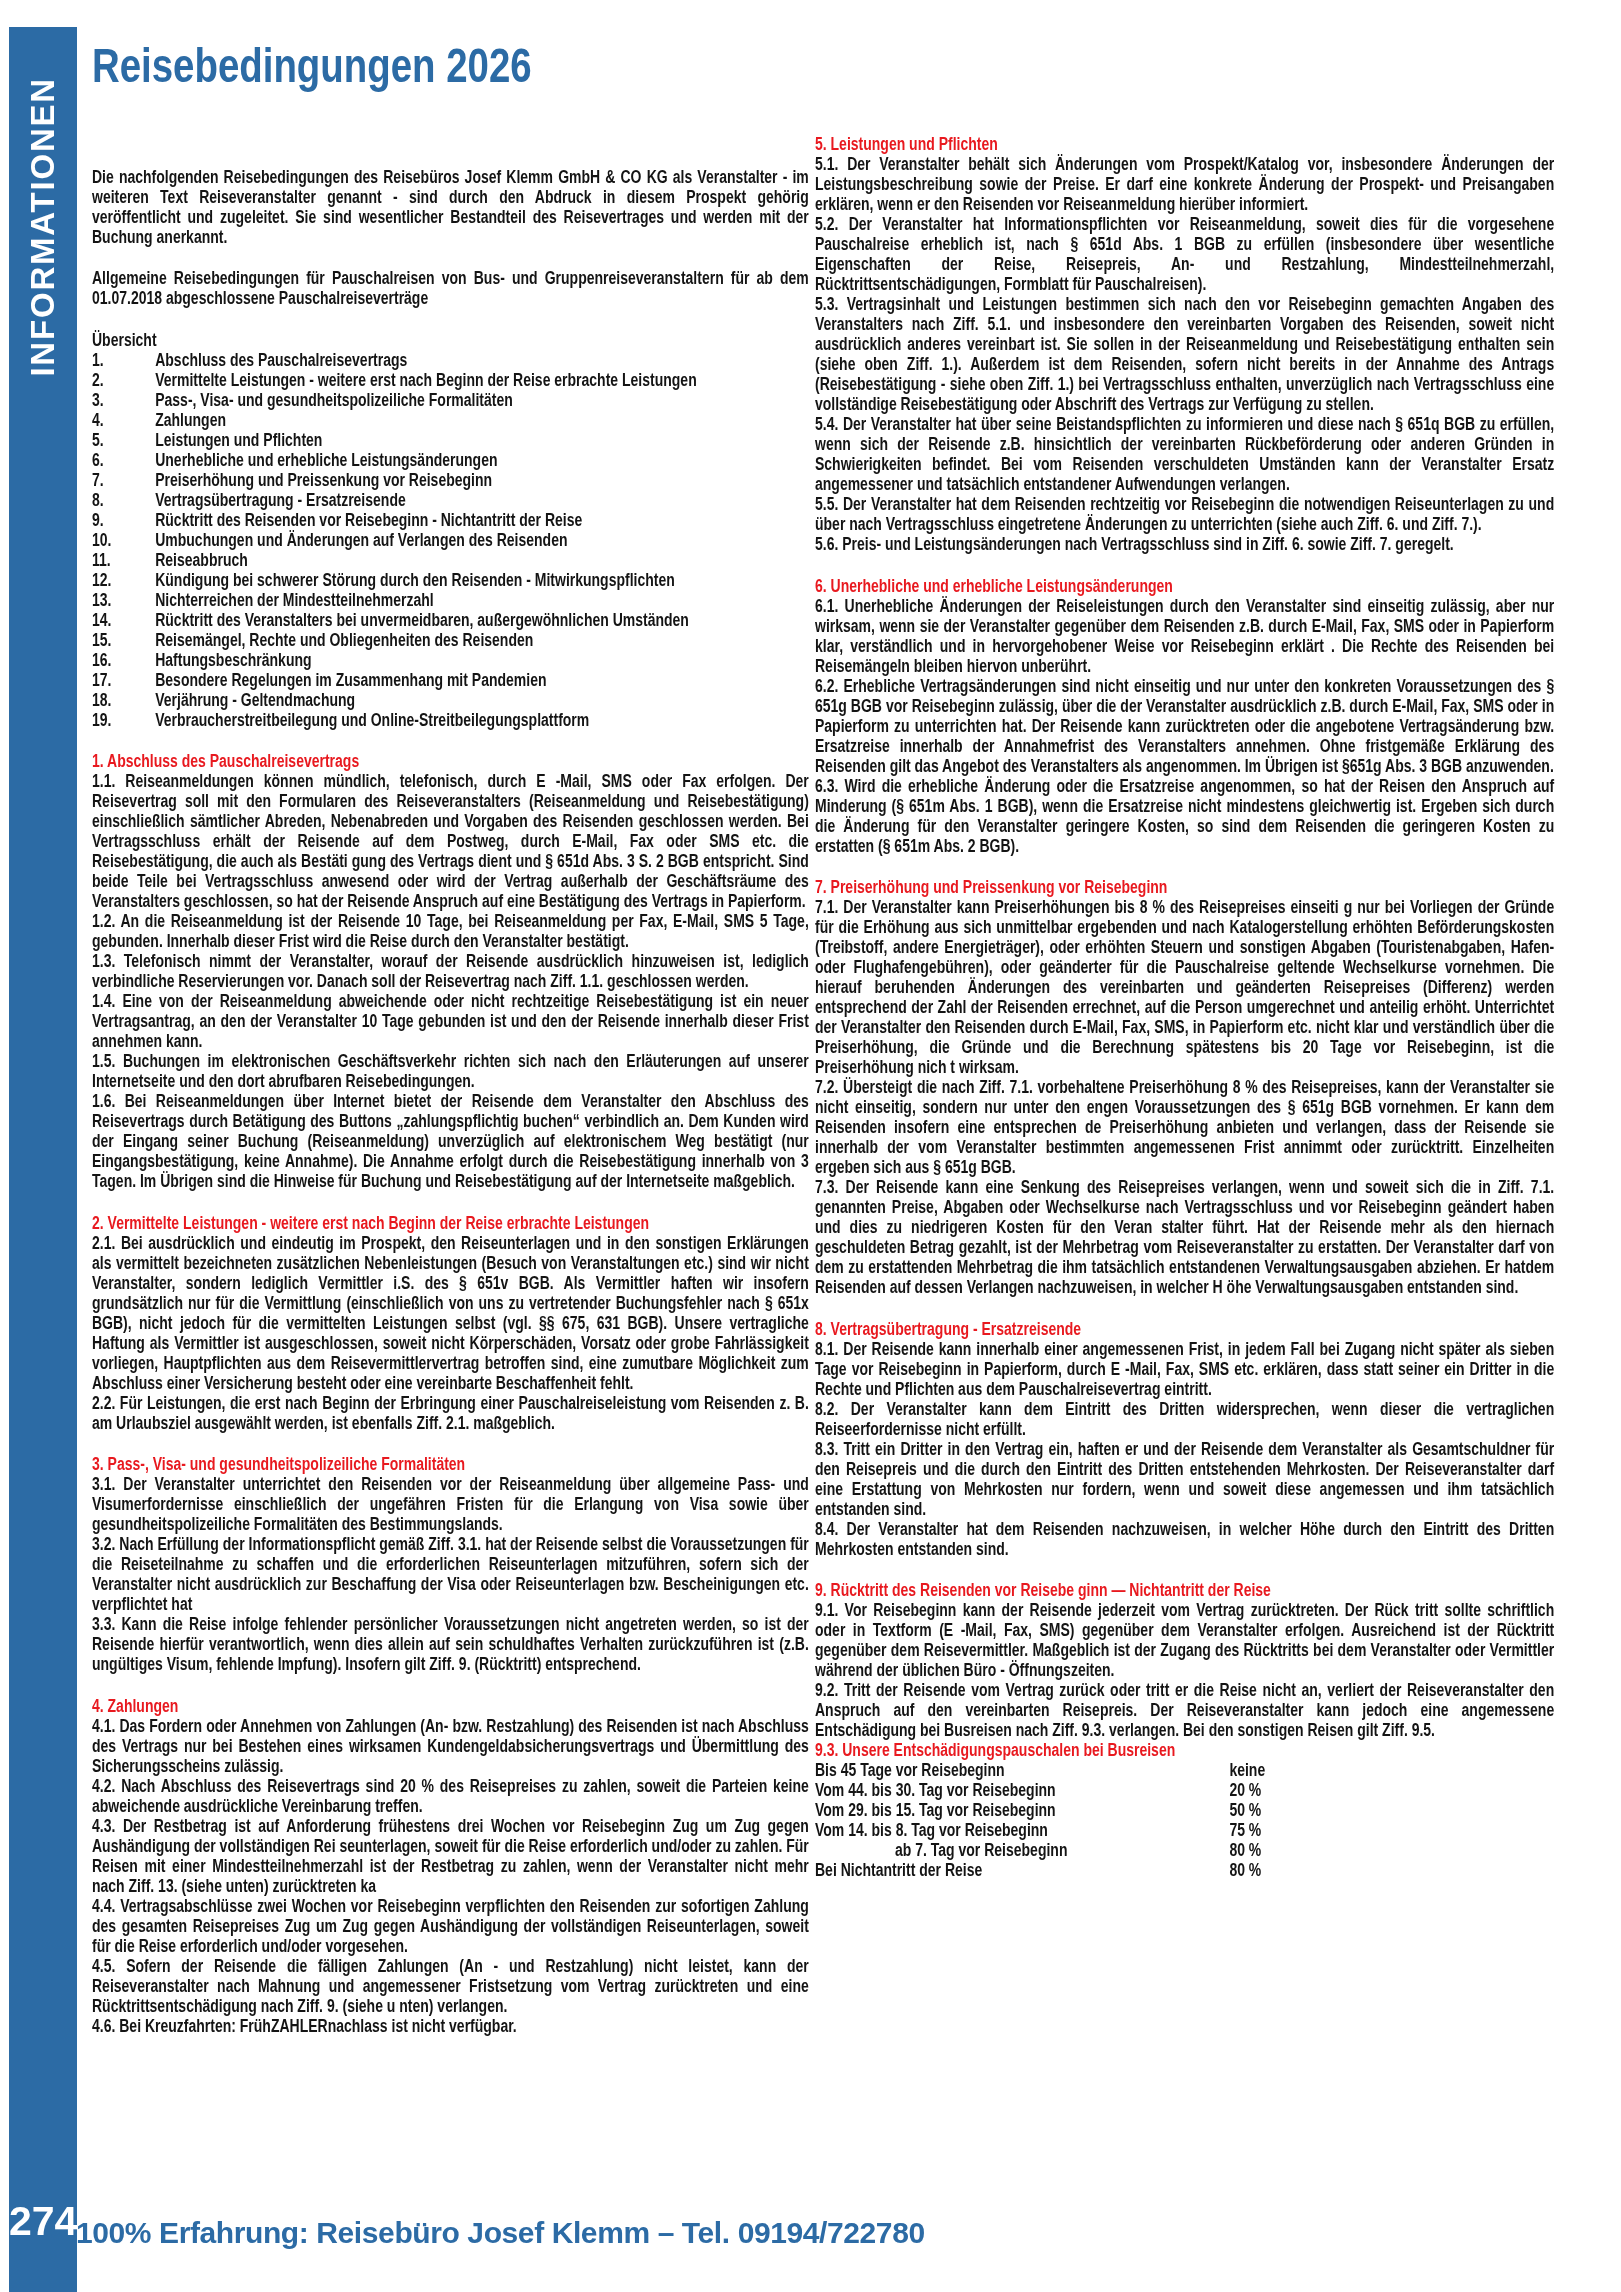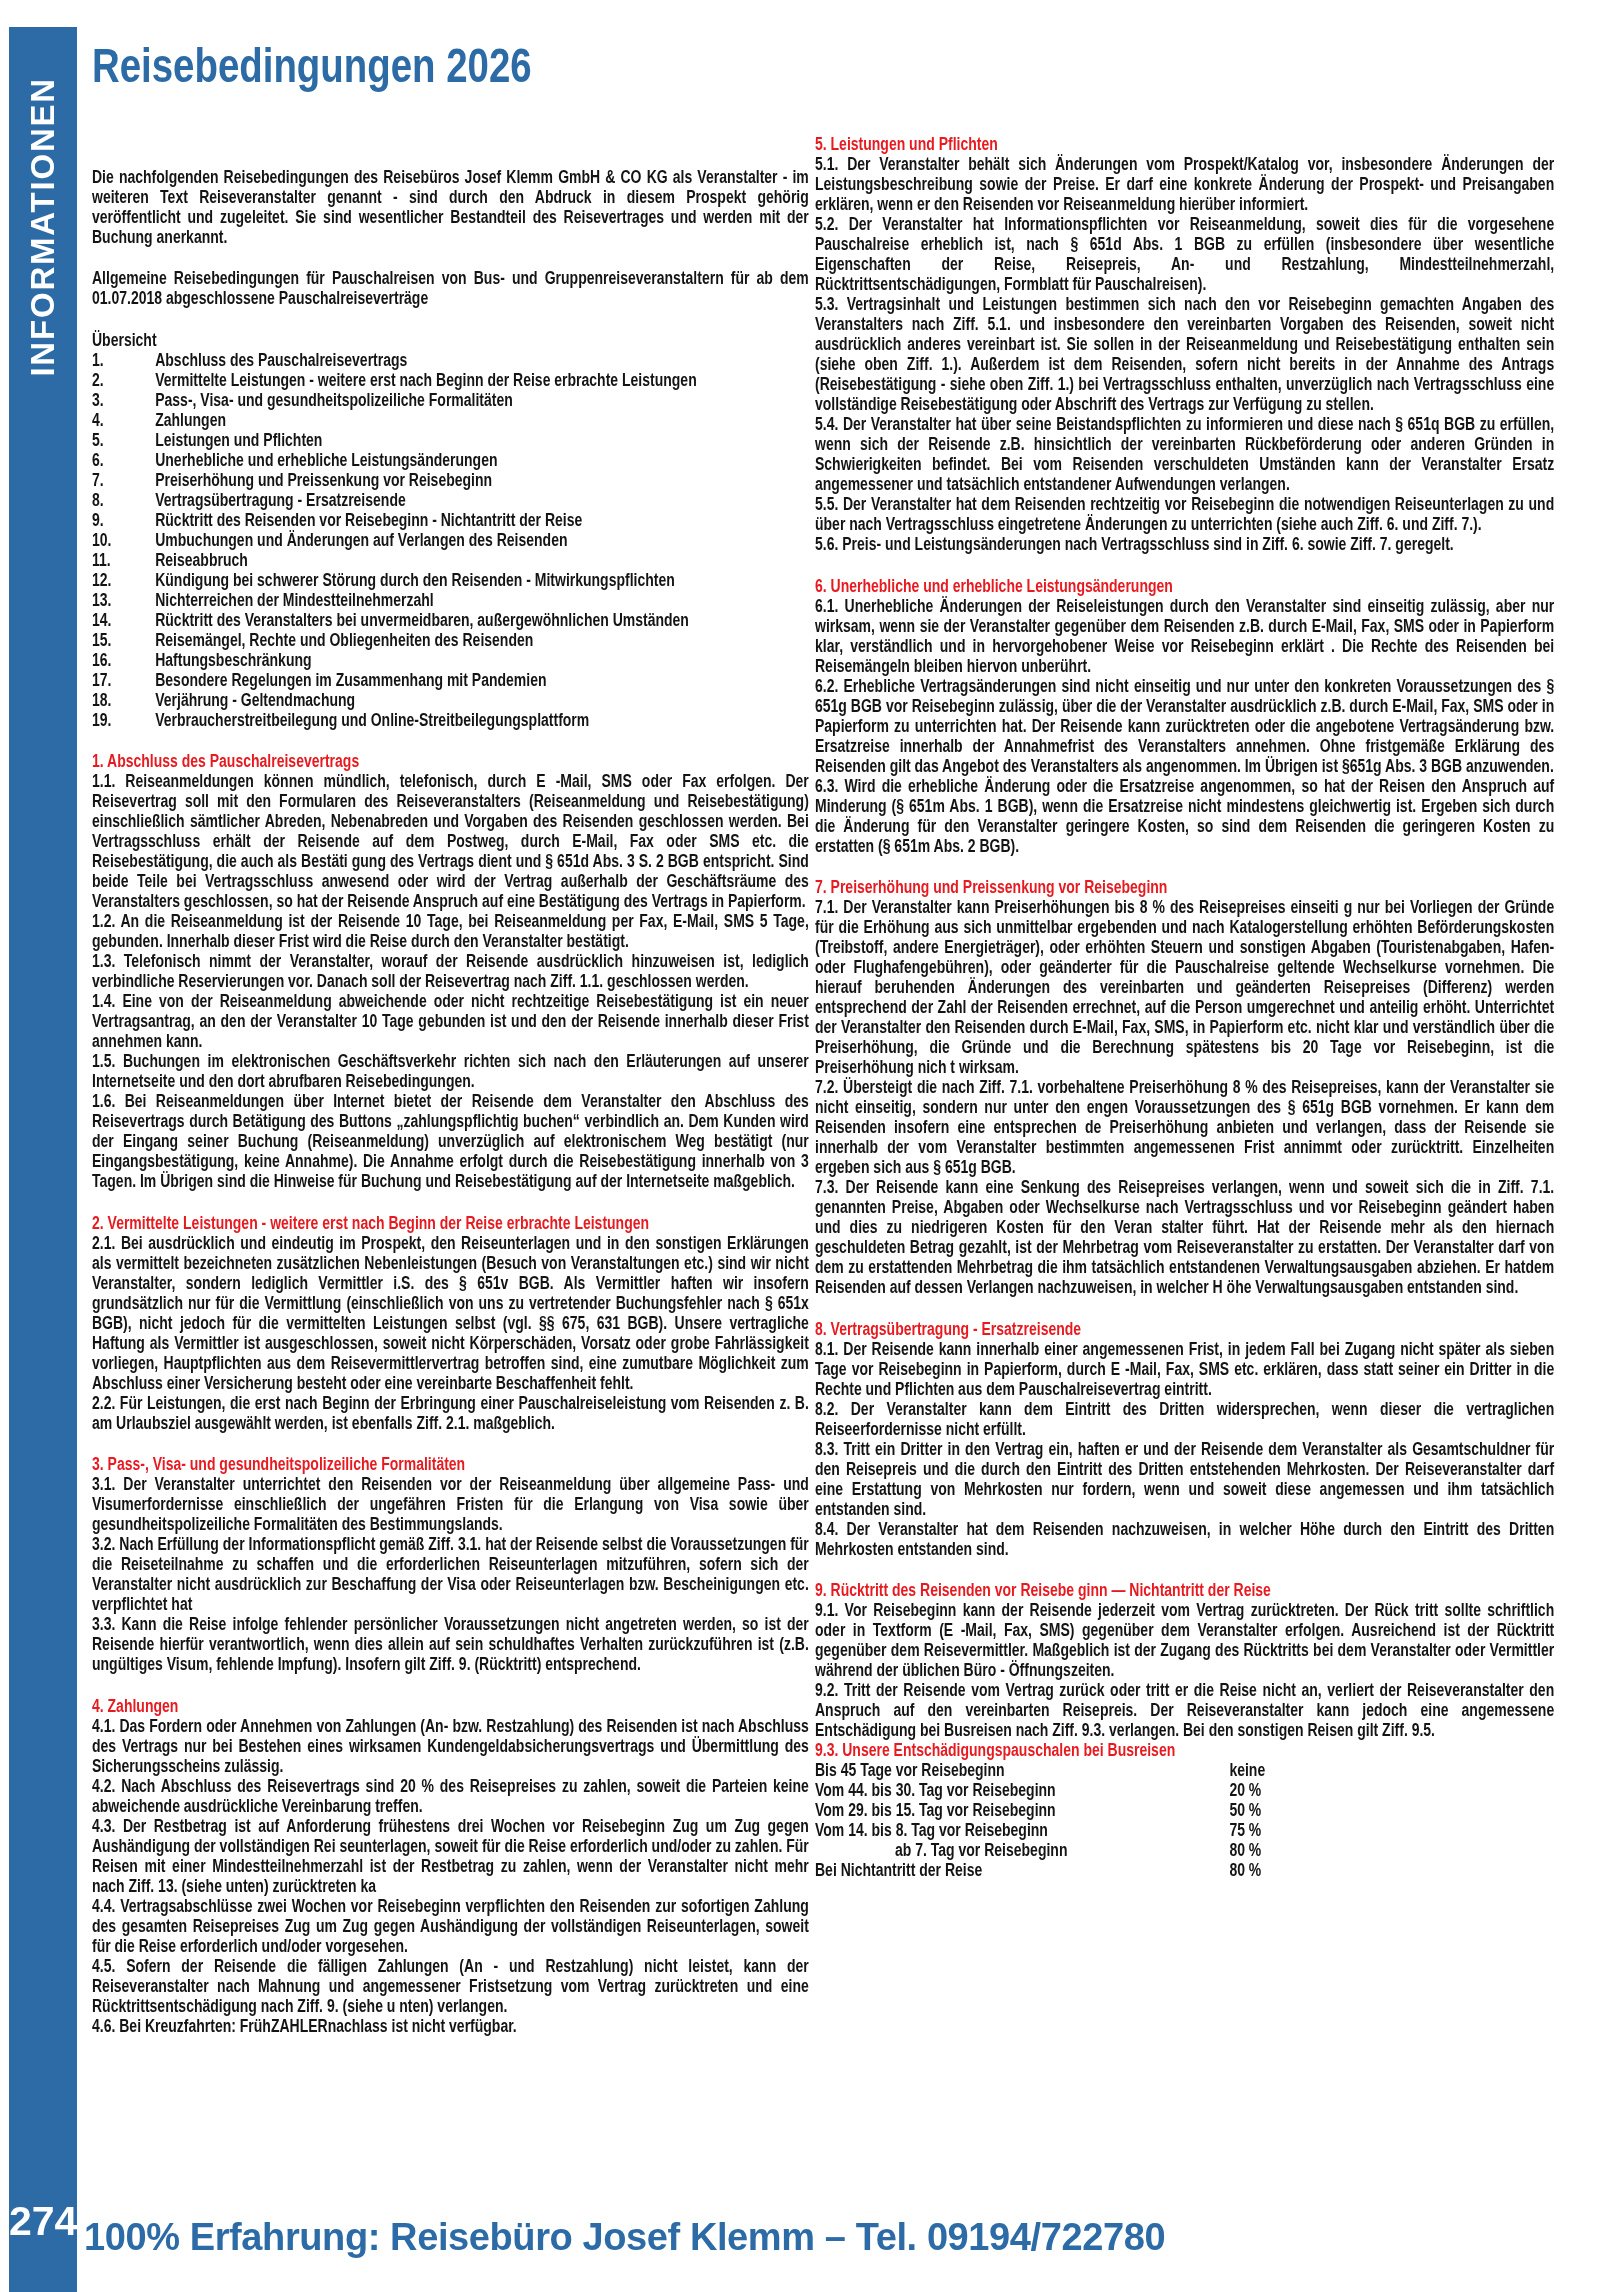--- a/index.html
+++ b/index.html
@@ -64,22 +64,22 @@
   .ov-row .ov-n { flex:none; width:79px; }
   .ov-row .ov-t { flex:1; }
 
   .fee-table { margin:0; }
   .tb-row { display:flex; text-align:left; }
   .tb-row .tb-t { flex:none; width:518px; box-sizing:border-box; }
   .tb-row .tb-v { flex:1; }
   .fee-table .tb-row:nth-child(5) .tb-t { padding-left:100px; }
 
   .footer-line {
-    position:absolute; left:84px; top:2216px;
-    color:#2c6ba5; font-weight:bold; font-size:38px; letter-spacing:-0.4px;
+    position:absolute; left:76px; top:2216px;
+    color:#2c6ba5; font-weight:bold; font-size:30px; letter-spacing:-0.4px;
     white-space:nowrap;
   }
 </style>
 </head>
 <body>
 
 <div class="sidebar-bar">
   <div class="sidebar-label-wrap">
     <span class="sidebar-label">INFORMATIONEN</span>
   </div>

